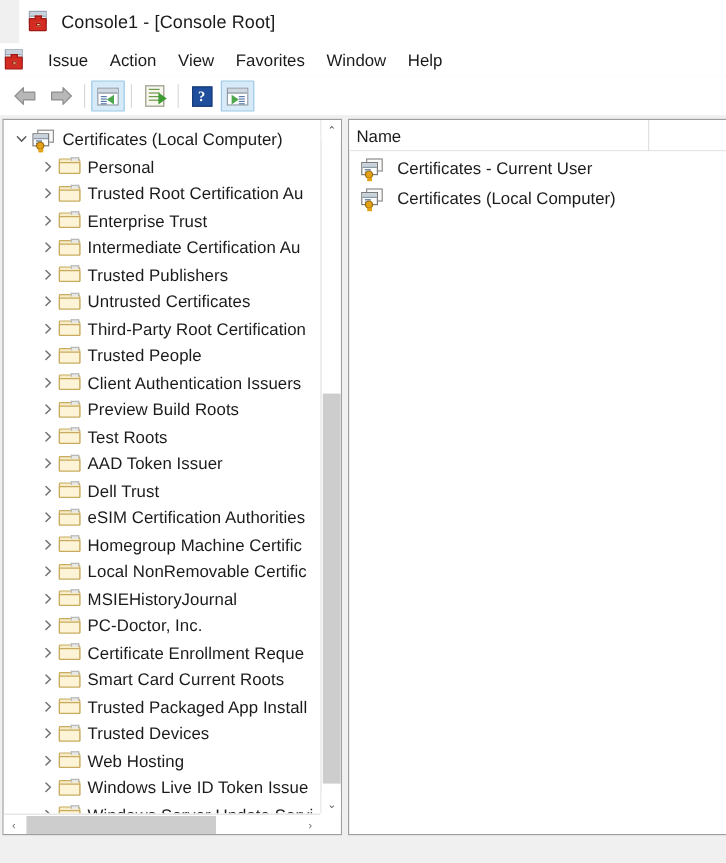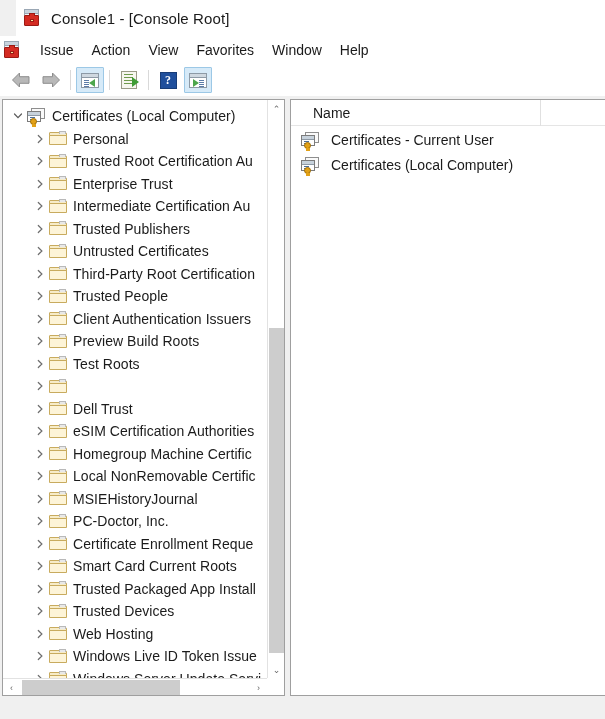--- a/index.html
+++ b/index.html
@@ -432,21 +432,21 @@
     width: 100%;
     height: 26px;
     background: #ffffff;
     border-bottom: 1px solid #e5e5e5;
     box-sizing: border-box;
     display: flex;
     align-items: center;
   }
   .col-name {
     width: 250px;
-    padding-left: 22px;
+    padding-left: 6px;
     font-size: 14px;
     color: #1b1b1b;
     box-sizing: border-box;
     height: 26px;
     display: flex;
     align-items: center;
     border-right: 1px solid #e0e0e0;
   }
   .list-rows {
     position: absolute;
@@ -731,20 +731,21 @@
                 <span class="tw">
                   <svg width="10" height="10" viewBox="0 0 10 10">
                     <path d="M3.3 1.5 L6.9 5 L3.3 8.5" fill="none" stroke="#6e6e6e" stroke-width="1.2" stroke-linecap="round"></path>
                   </svg>
                 </span>
                 <span class="folder-ico">
                   <span class="back"></span>
                   <span class="tab"></span>
                   <span class="front"></span>
                 </span>
+                <span class="tree-label">AAD Token Issuer</span>
               </div>
               <div class="tree-row indent-2">
                 <span class="tw">
                   <svg width="10" height="10" viewBox="0 0 10 10">
                     <path d="M3.3 1.5 L6.9 5 L3.3 8.5" fill="none" stroke="#6e6e6e" stroke-width="1.2" stroke-linecap="round"></path>
                   </svg>
                 </span>
                 <span class="folder-ico">
                   <span class="back"></span>
                   <span class="tab"></span>

